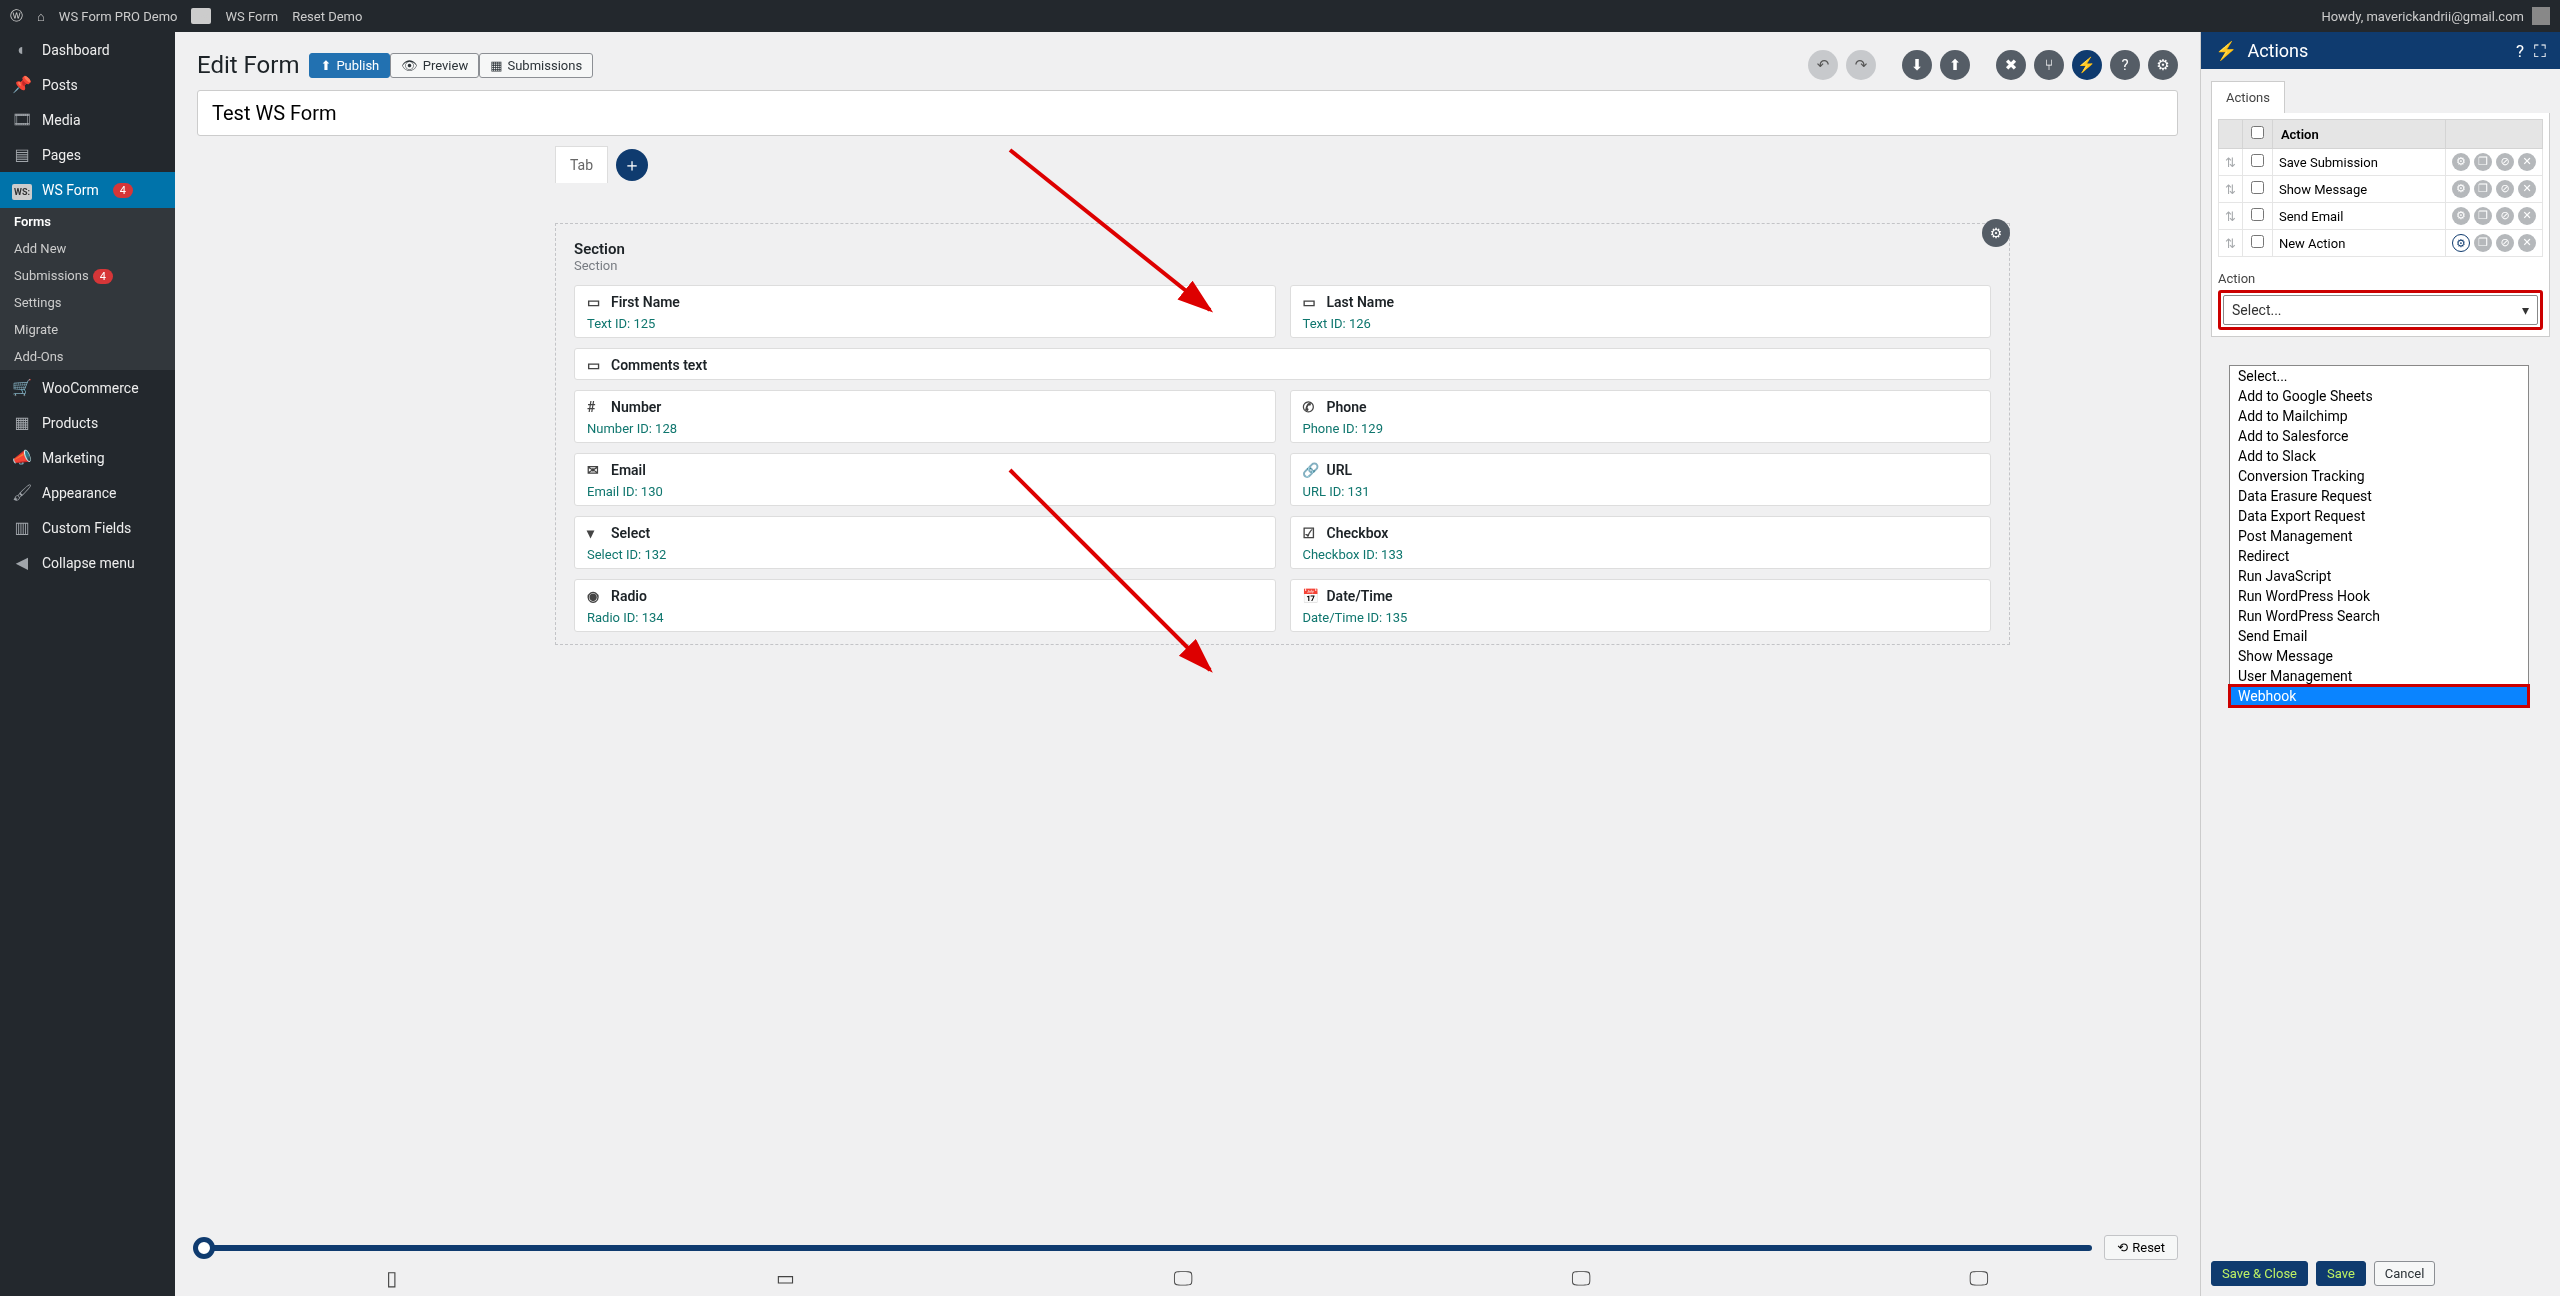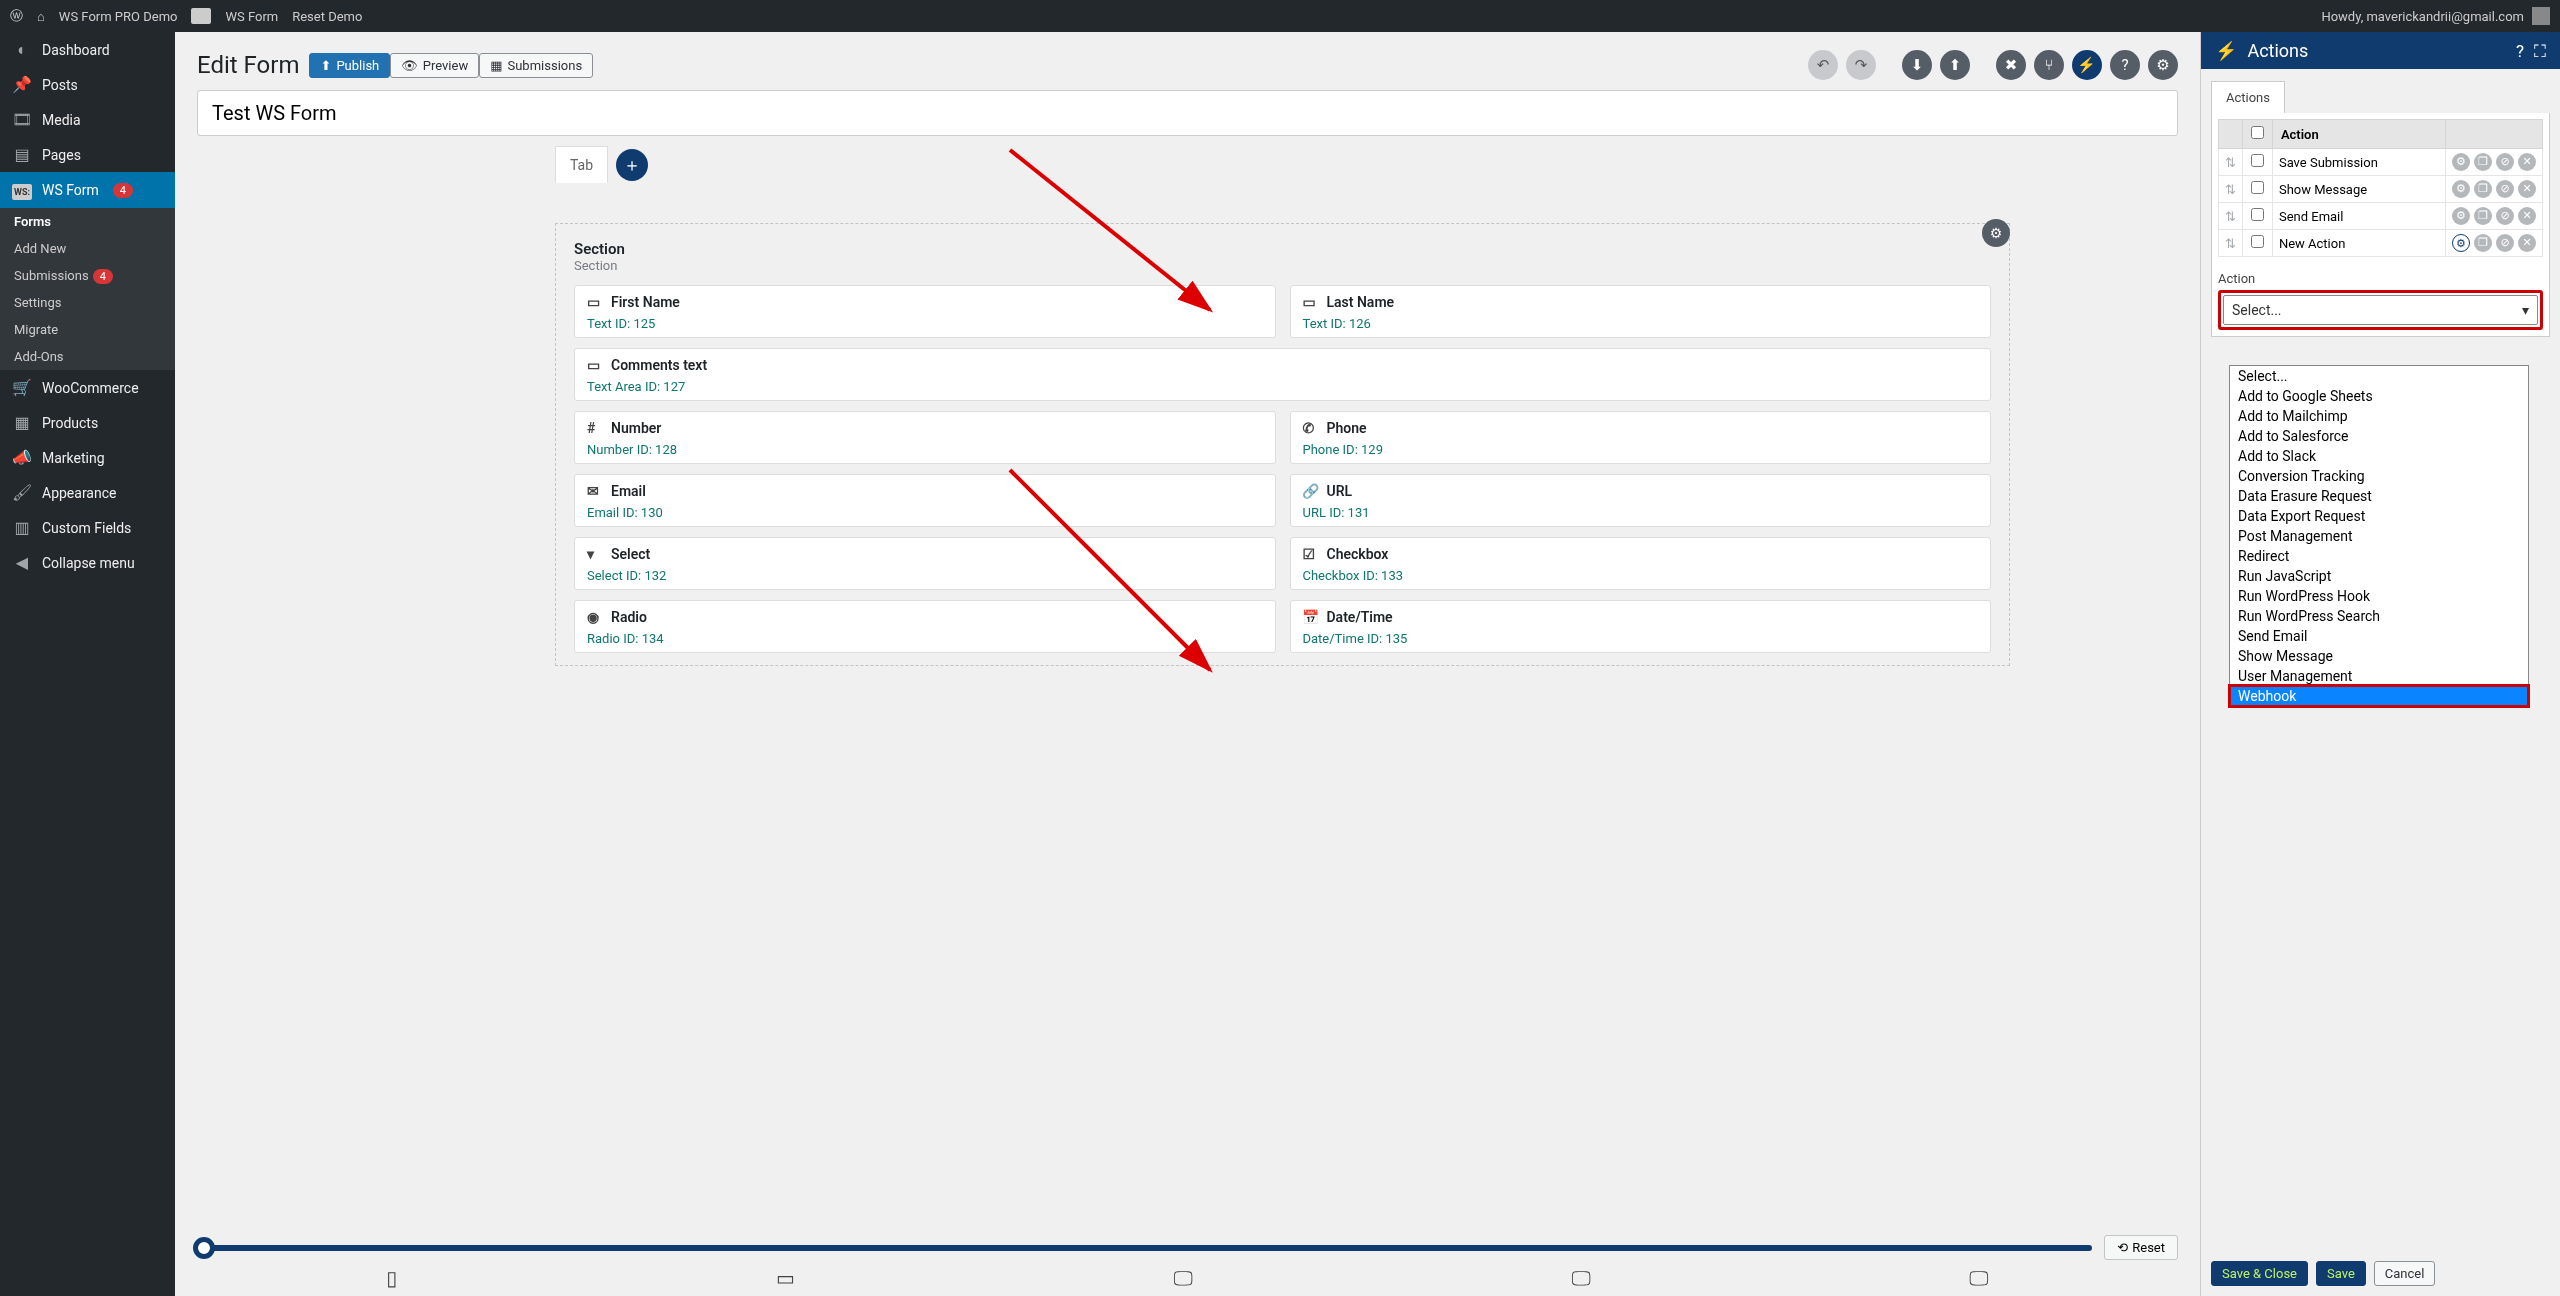--- a/index.html
+++ b/index.html
@@ -216,21 +216,20 @@
                 <span class="fi">▭</span>
                 <span>Last Name</span>
               </div>
               <div class="fsub">Text  ID: 126</div>
             </div>
             <div class="field full">
               <div class="fhead">
                 <span class="fi">▭</span>
                 <span>Comments text</span>
               </div>
-              <div class="fsub">Text Area  ID: 127</div>
             </div>
             <div class="field">
               <div class="fhead">
                 <span class="fi">#</span>
                 <span>Number</span>
               </div>
               <div class="fsub">Number  ID: 128</div>
             </div>
             <div class="field">
               <div class="fhead">

